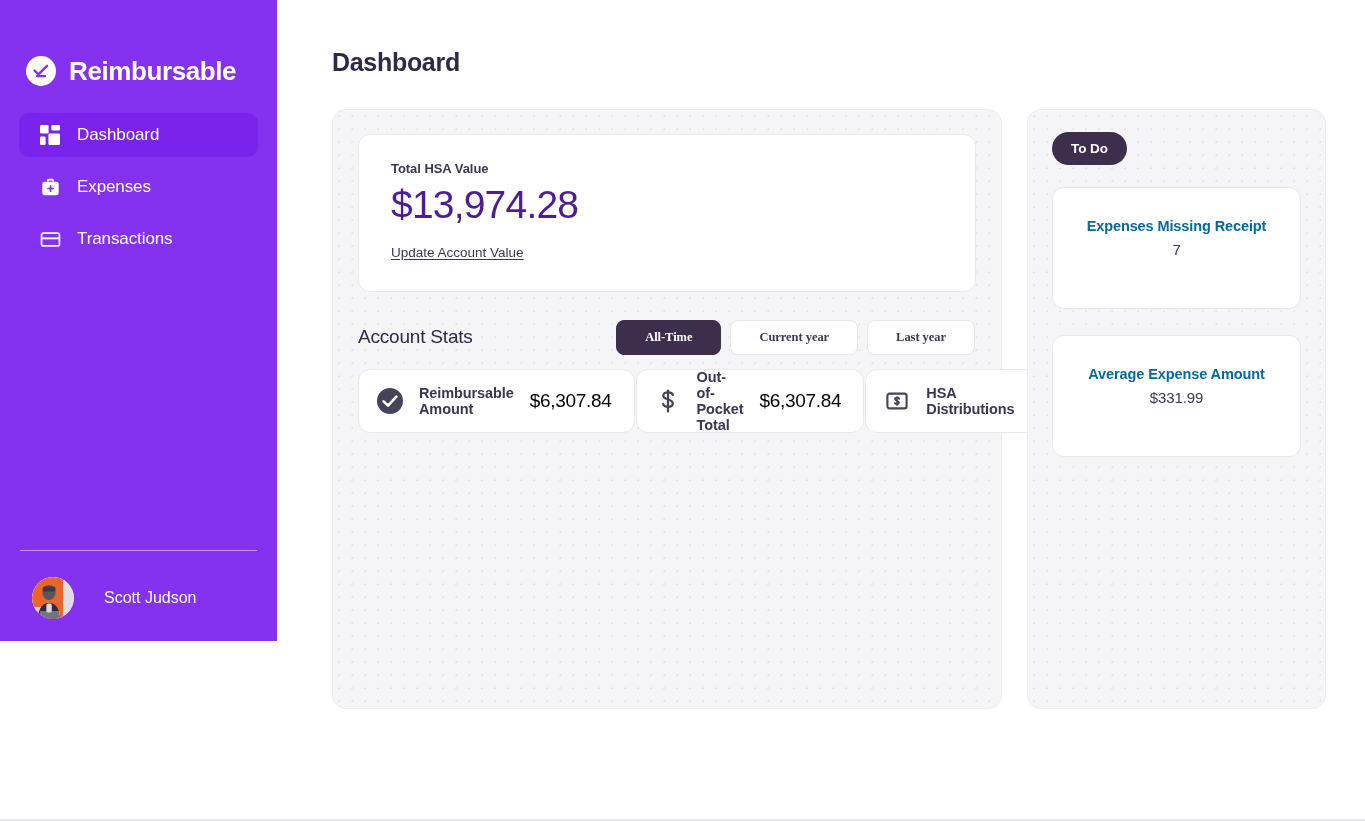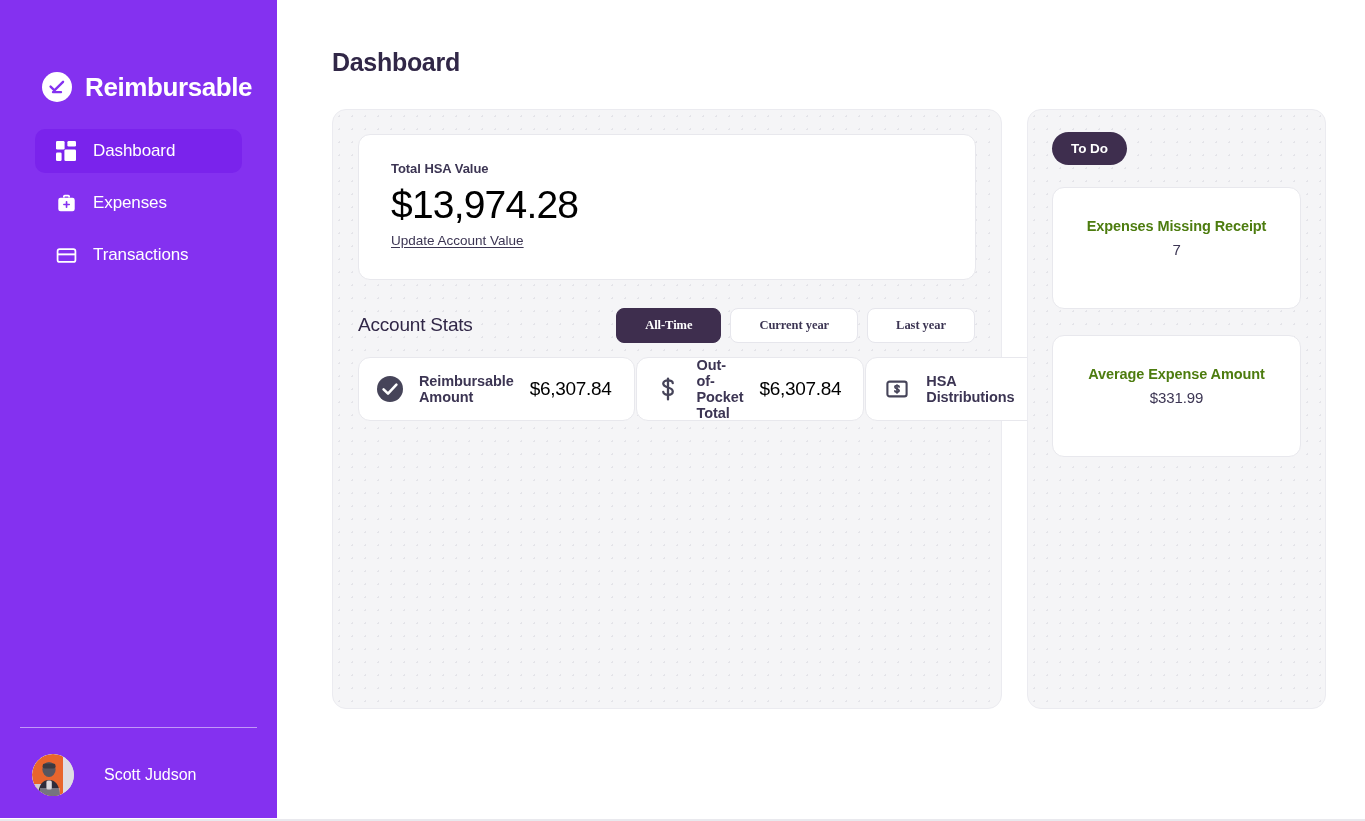--- a/index.html
+++ b/index.html
@@ -24,25 +24,25 @@
     content: "";
     position: absolute;
     left: 0; right: 0; bottom: 0;
     height: 2px;
     background: #e9e9ee;
   }
 
   
   .sidebar {
     width: 277px;
-    height: 818px;
+    height: 641px;
     flex: 0 0 277px;
     background: #8431f0;
     position: relative;
-    padding: 16px;
+    padding: 0;
   }
 
   .brand {
     display: flex;
     align-items: center;
     gap: 13px;
     padding: 50px 0 0 26px;
     height: 92px;
   }
   .brand-mark {
@@ -176,24 +176,24 @@
   .hsa-label {
     font-size: 13px;
     font-weight: 700;
     color: #3c3553;
     letter-spacing: -0.05px;
     margin-bottom: 9px;
   }
   .hsa-value {
     font-size: 39px;
     font-weight: 400;
-    color: #000000;
+    color: #4c1d95;
     letter-spacing: -0.8px;
     line-height: 1.05;
-    margin-bottom: 5px;
+    margin-bottom: 17px;
   }
   .hsa-link {
     font-size: 13.5px;
     color: #3c3553;
     text-decoration: underline;
     text-underline-offset: 2px;
     cursor: pointer;
     display: inline-block;
   }
 
@@ -319,21 +319,21 @@
     display: flex;
     flex-direction: column;
     align-items: center;
     justify-content: flex-start;
     padding-top: 30px;
     gap: 7px;
   }
   .todo-card-title {
     font-size: 14.5px;
     font-weight: 700;
-    color: #4d7c0f;
+    color: #0369a1;
     letter-spacing: -0.1px;
     text-align: center;
   }
   .todo-card-value {
     font-size: 15px;
     font-weight: 400;
     color: #3c3553;
     letter-spacing: -0.1px;
     text-align: center;
   }

